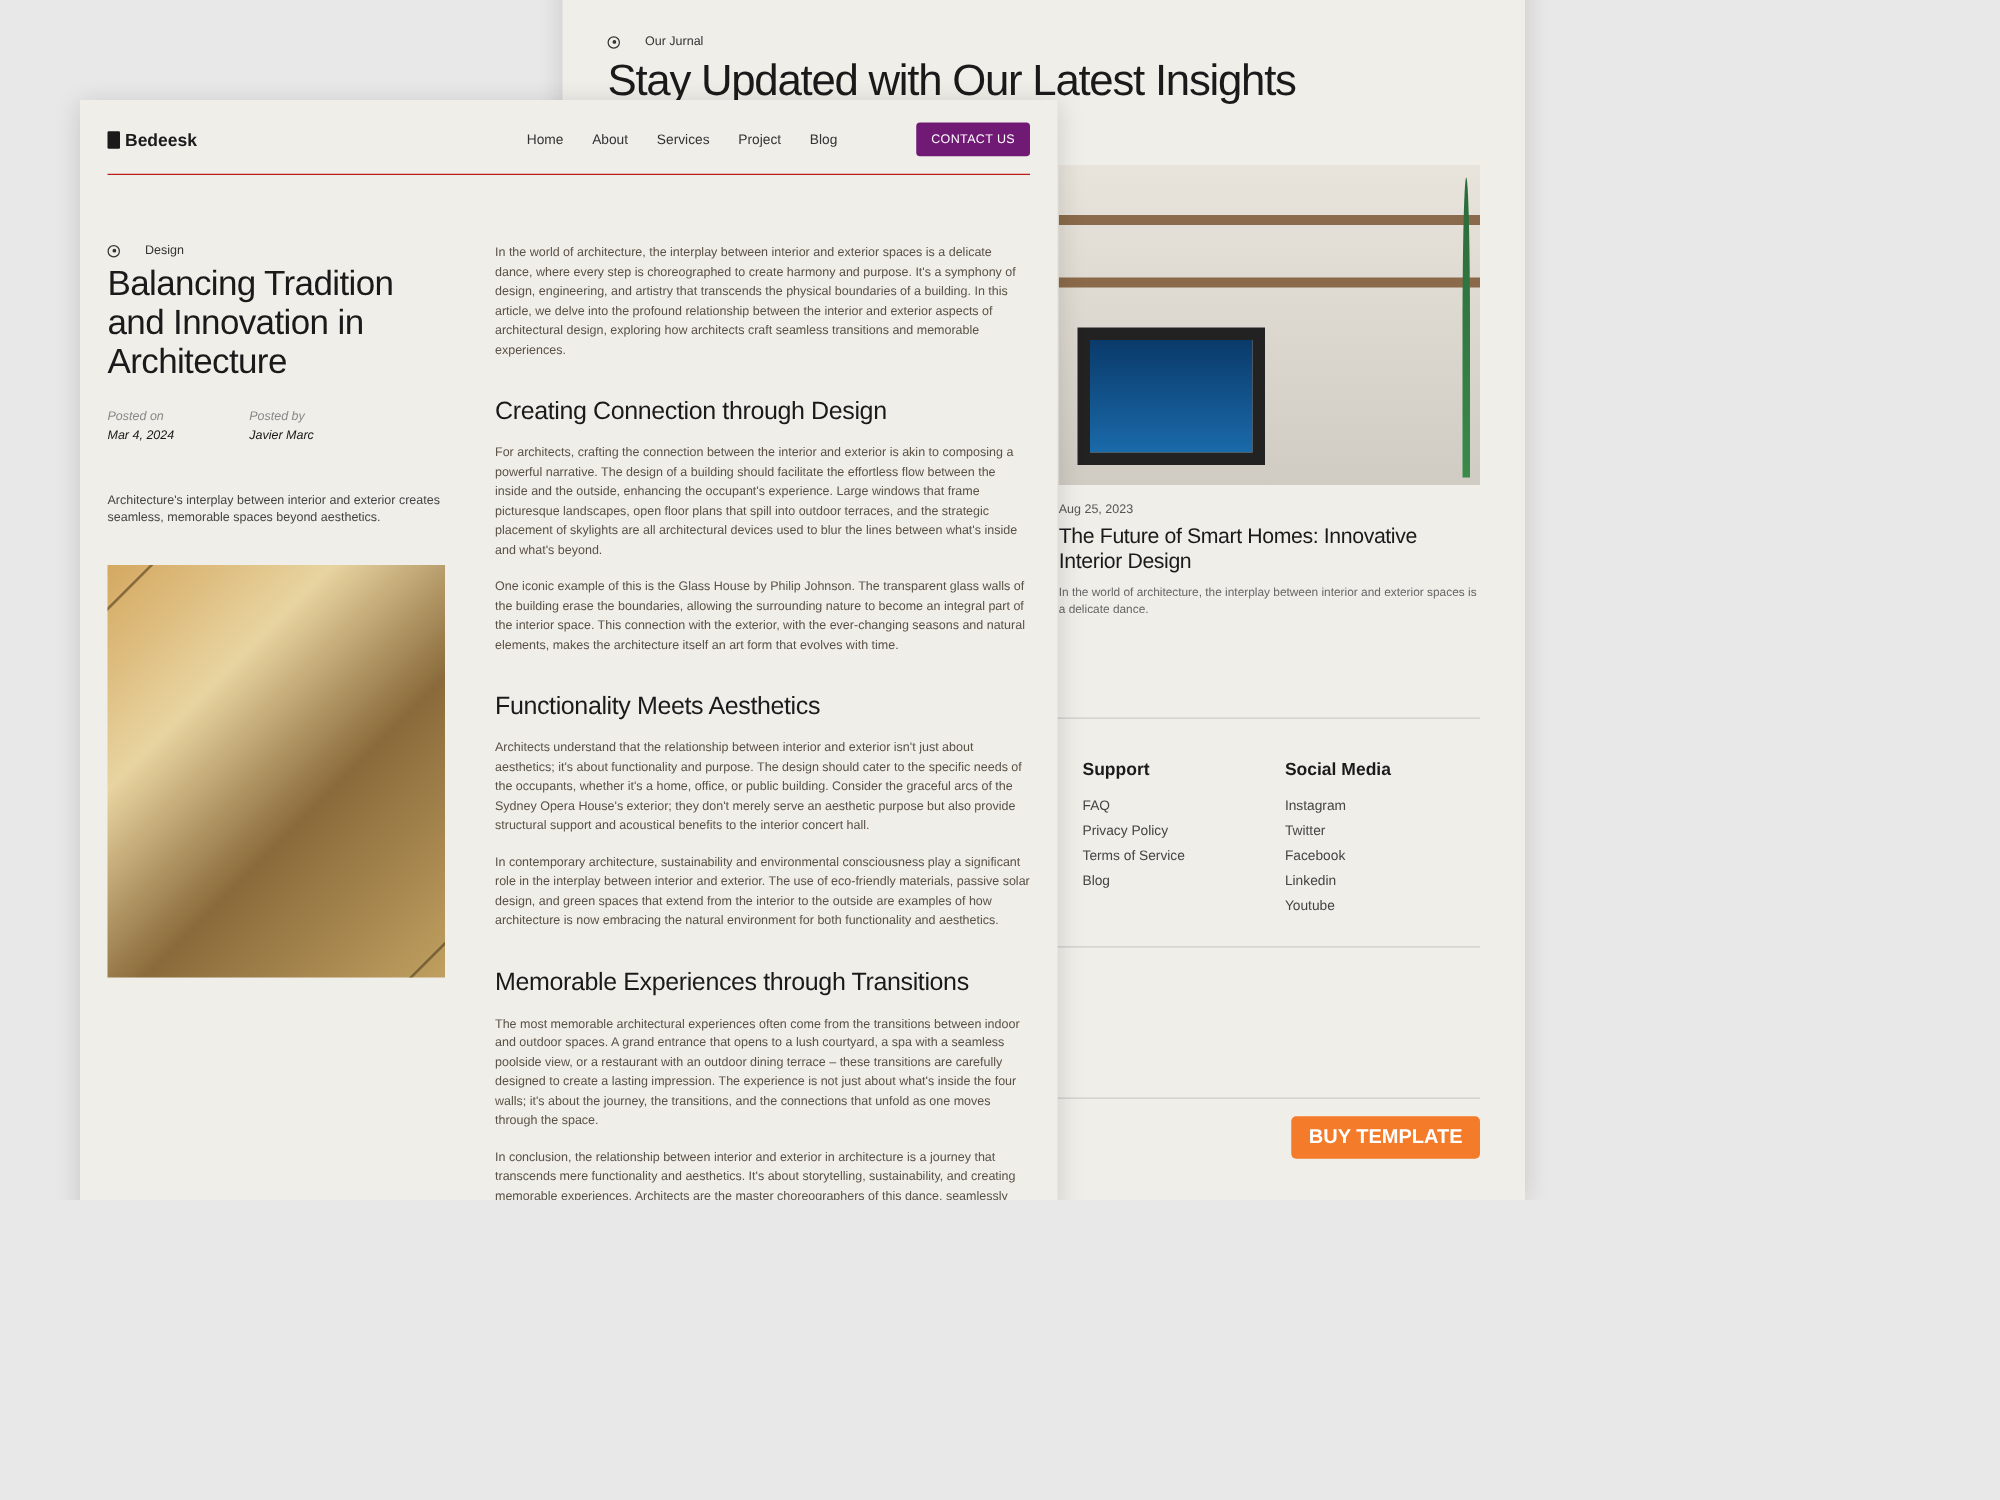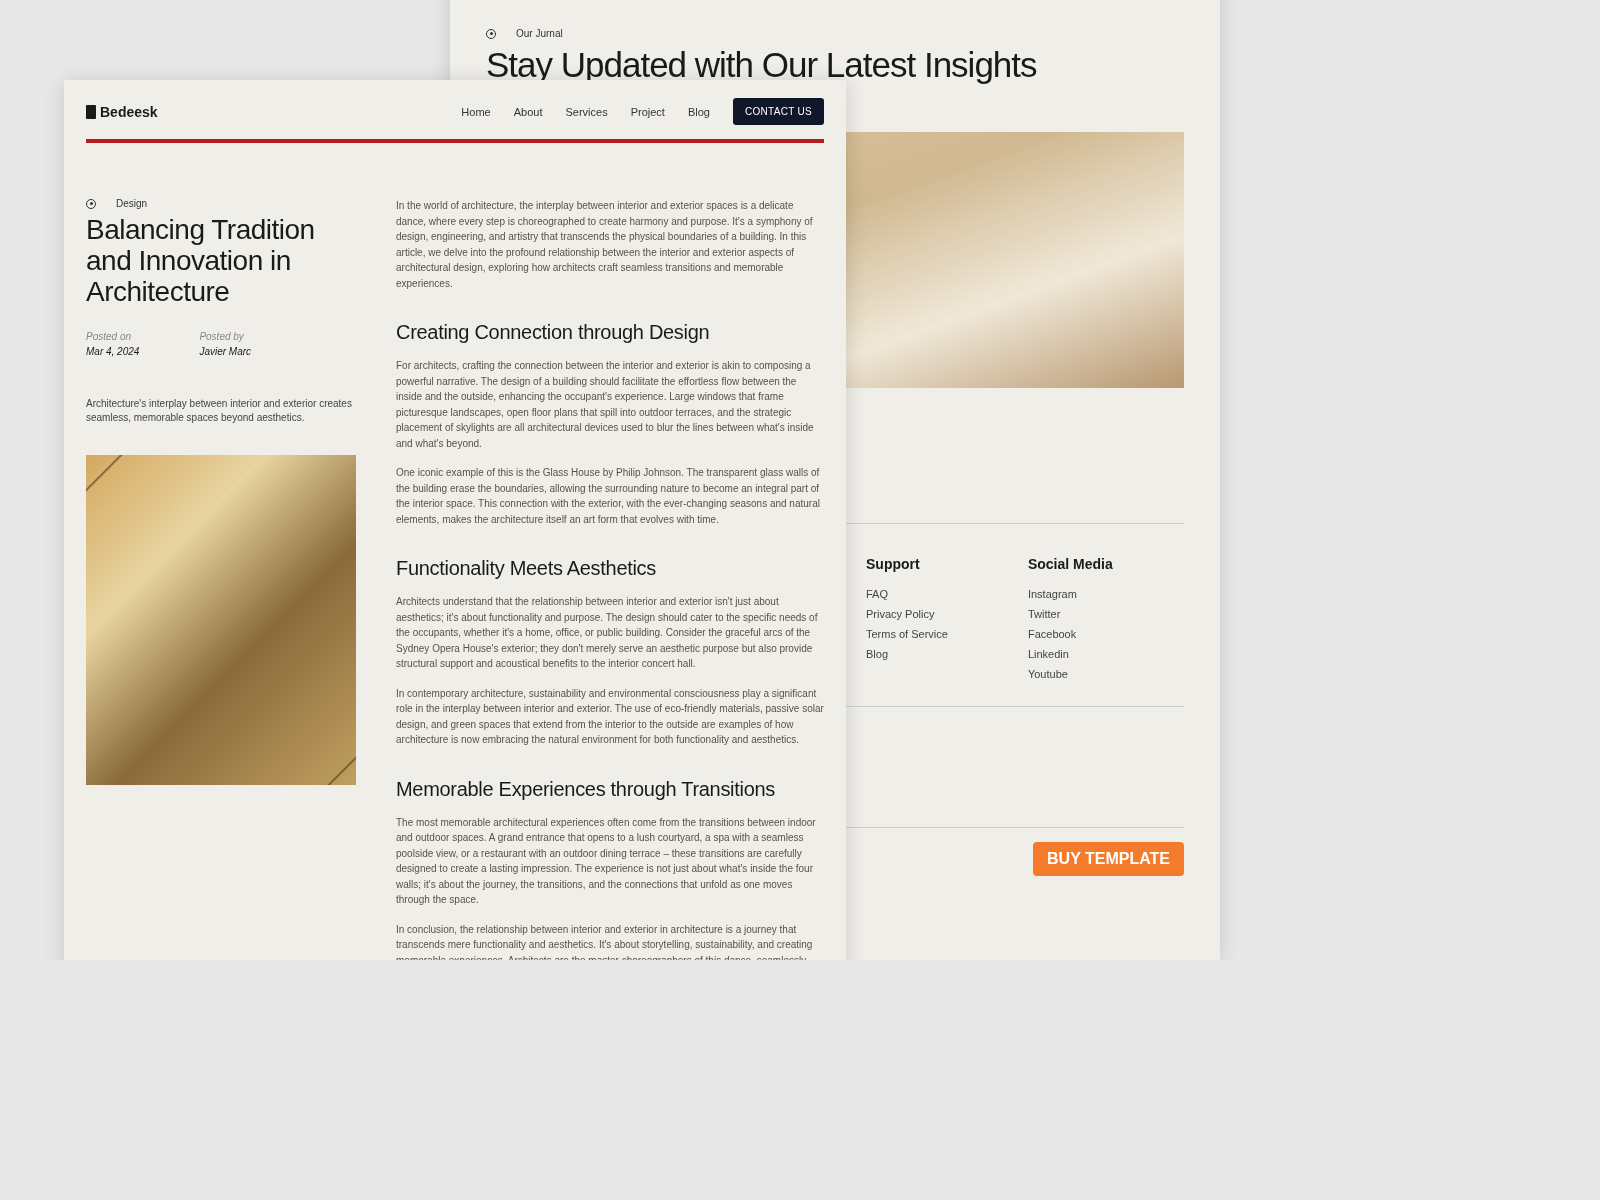--- a/index.html
+++ b/index.html
@@ -28,27 +28,27 @@
   left: 64px;
   top: 80px;
   width: 782px;
   height: 900px;
   padding: 18px 22px;
 }
 .nav {
   display: flex;
   align-items: center;
   justify-content: space-between;
-  border-bottom: 4px solid #b91c1c;
+  border-bottom: 1px solid #b91c1c;
   padding-bottom: 14px;
 }
 .brand { display: flex; align-items: center; gap: 4px; font-weight: 600; font-size: 14px; }
 .brand-icon { width: 10px; height: 14px; background: #1a1a1a; border-radius: 1px; }
 .nav-links { display: flex; align-items: center; gap: 23px; font-size: 11px; color: #333; }
-.btn-dark { background: #0f172a; color: #fff; font-size: 10px; padding: 8px 12px; border-radius: 3px; letter-spacing: 0.3px; }
+.btn-dark { background: #701a75; color: #fff; font-size: 10px; padding: 8px 12px; border-radius: 3px; letter-spacing: 0.3px; margin-left: 40px; }
 .eyebrow { display: flex; align-items: center; gap: 20px; font-size: 10px; color: #333; }
 .eyebrow-dot { width: 10px; height: 10px; border: 1.5px solid #333; border-radius: 50%; display: flex; align-items: center; justify-content: center; }
 .eyebrow-dot::after { content: ""; width: 3px; height: 3px; background: #333; border-radius: 50%; }
 .article-top { display: flex; gap: 40px; margin-top: 55px; }
 .article-left { width: 270px; flex-shrink: 0; }
 .article-right { flex: 1; font-size: 10px; line-height: 1.55; color: #5a5146; }
 .h1 { font-size: 28px; font-weight: 500; line-height: 1.1; letter-spacing: -0.5px; margin-top: 6px; }
 .meta-row { display: flex; gap: 60px; margin-top: 24px; font-size: 10px; font-style: italic; }
 .meta-label { color: #888; margin-bottom: 4px; }
 .meta-val { color: #1a1a1a; }
@@ -95,20 +95,29 @@
   </div>
   <div class="back-h1">Stay Updated with Our Latest Insights</div>
 
   <div class="journal-cards">
     <div class="jcard">
       <div class="jimg jimg1"></div>
       <div class="jdate"></div>
       <div class="jtitle">otography: essence of</div>
       <div class="jexcerpt">nterplay between interior and ce.</div>
     </div>
+    <div class="jcard">
+      <div class="jimg jimg2">
+        <div class="shelf" style="top:40px"></div>
+          <div class="shelf" style="top:90px"></div>
+      </div>
+      <div class="jdate">Aug 25, 2023</div>
+      <div class="jtitle">The Future of Smart Homes: Innovative Interior Design</div>
+      <div class="jexcerpt">In the world of architecture, the interplay between interior and exterior spaces is a delicate dance.</div>
+    </div>
   </div>
 
   <div class="footer-cols">
     <div class="fcol">
       <h4>Support</h4>
       <div>FAQ</div>
       <div>Privacy Policy</div>
       <div>Terms of Service</div>
       <div>Blog</div>
     </div>

